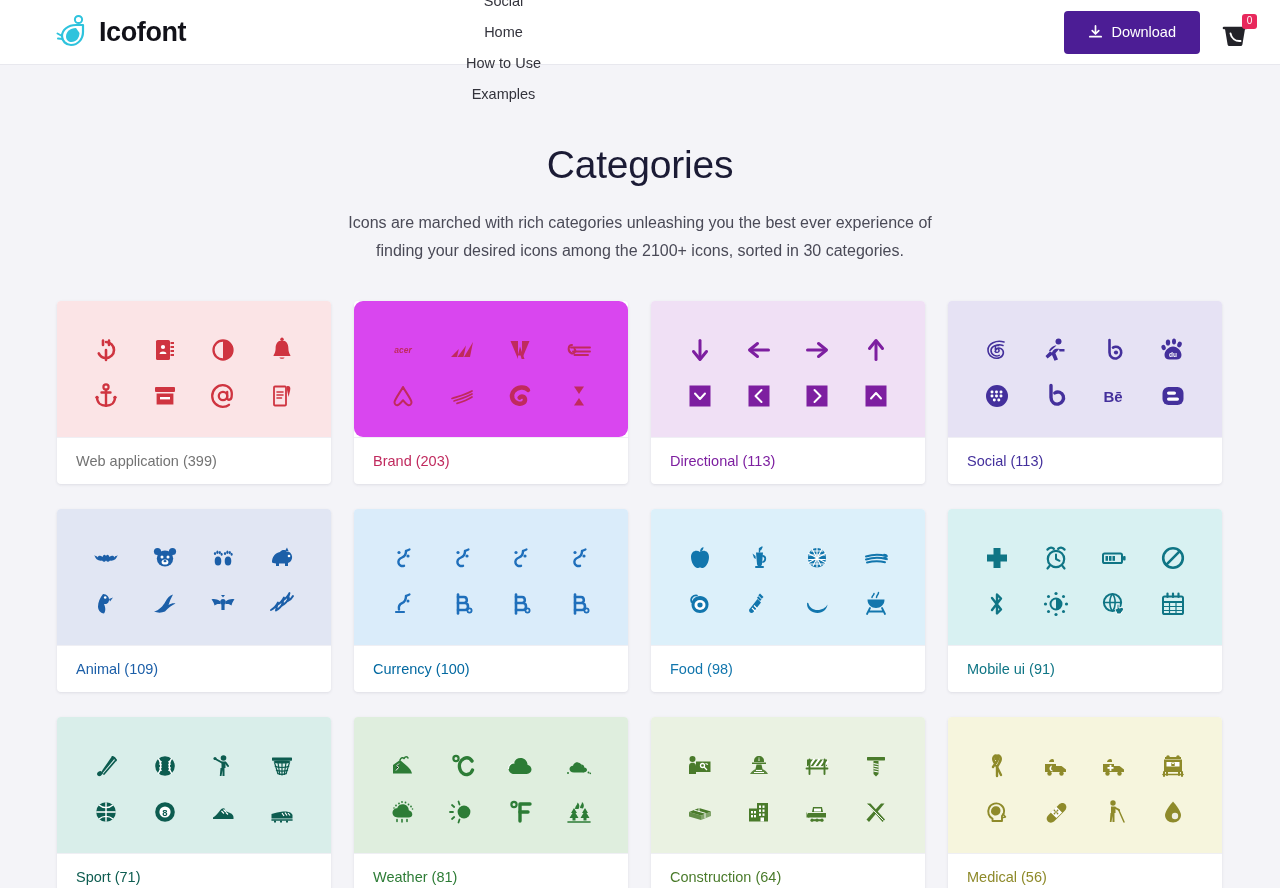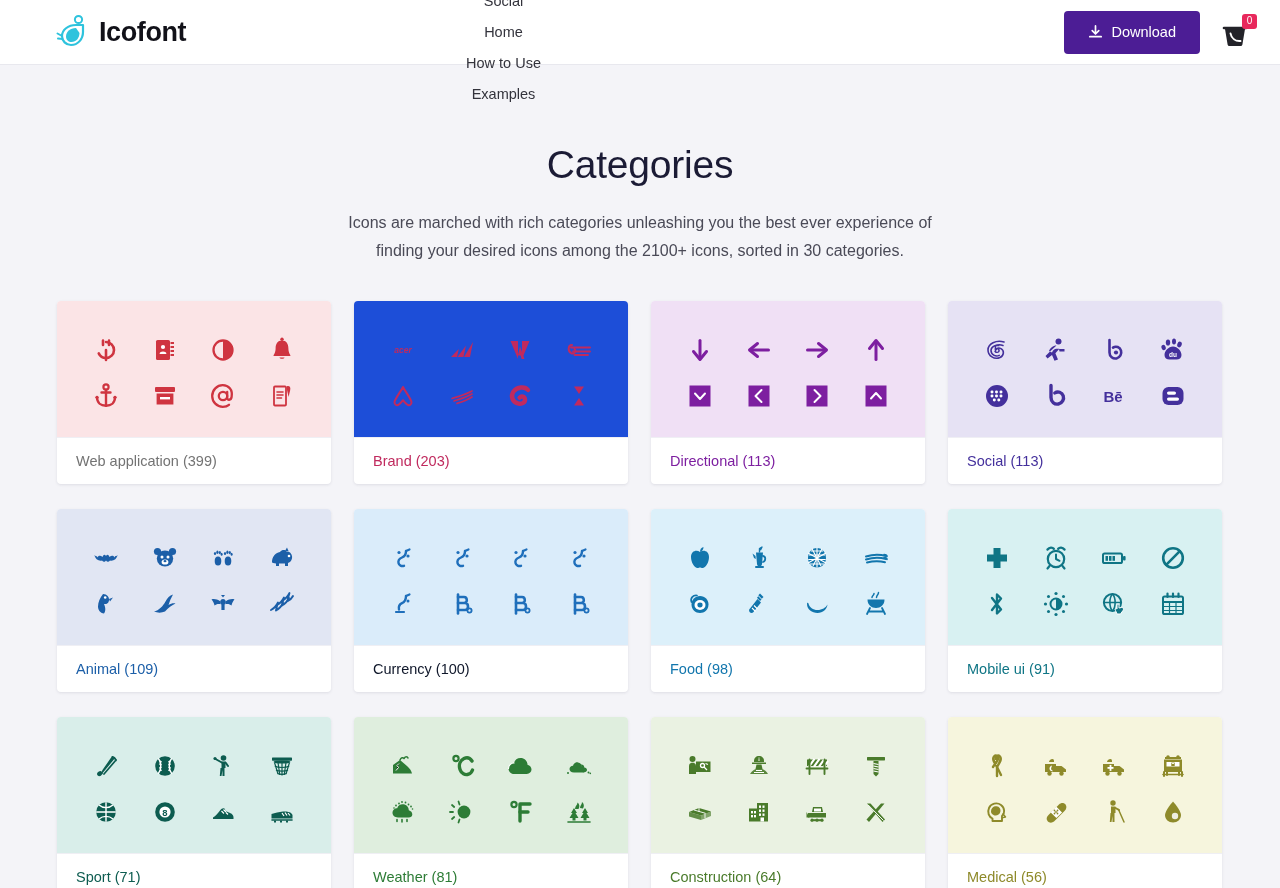--- a/index.html
+++ b/index.html
@@ -254,21 +254,21 @@
             <svg width="26" height="26" viewBox="0 0 26 26" aria-hidden="true">
               <rect x="5" y="3.5" width="12" height="19" rx="1" stroke-linecap="round" stroke-linejoin="round" fill="none" stroke="#cf3440" stroke-width="1.8"></rect>
               <path d="M8 9 L14 9 M8 12 L14 12 M8 15 L12.5 15" stroke-linecap="round" stroke-linejoin="round" fill="none" stroke="#cf3440" stroke-width="1.6"></path>
               <path d="M19 3 C21.2 3 21.6 5 21.2 7 L19.6 14 L18 7 C17.6 5 17.2 3 19 3 Z" fill="#cf3440"></path>
             </svg>
           </div>
         </div>
         <div class="card-label" style="color: #737373;">Web application (399)</div>
       </div>
       <div class="card">
-        <div class="card-icons" style="background: #1d4ed8;">
+        <div class="card-icons" style="background: #d946ef; border-radius: 9px;">
           <div class="ico">
             <svg width="26" height="26" viewBox="0 0 26 26" aria-hidden="true">
               <text x="13" y="16" font-size="8.5" font-style="italic" font-weight="bold" text-anchor="middle" fill="#c02a5e" font-family="Liberation Sans, sans-serif">acer</text>
             </svg>
           </div>
           <div class="ico">
             <svg width="26" height="26" viewBox="0 0 26 26" aria-hidden="true">
               <path d="M2 20 L8 20 L9.8 12 Z" fill="#c02a5e"></path>
               <path d="M8.5 20 L14.5 20 L17 8.5 Z" fill="#c02a5e"></path>
               <path d="M15 20 L21 20 L24 5 Z" fill="#c02a5e"></path>
@@ -560,21 +560,21 @@
             </svg>
           </div>
           <div class="ico">
             <svg width="26" height="26" viewBox="0 0 26 26" aria-hidden="true">
               <path d="M9 3.5 L9 22.5" stroke-linecap="round" stroke-linejoin="round" fill="none" stroke="#1f6fbb" stroke-width="2.6"></path>
               <path d="M9 6 L15 6 C18.5 6 19 12 15 12 L9 12 M9 12 L16 12 C20 12 20 19 16 19 L9 19" stroke-linecap="round" stroke-linejoin="round" fill="none" stroke="#1f6fbb" stroke-width="2.6"></path>
               <circle cx="20.5" cy="19.5" r="2.1" stroke-linecap="round" stroke-linejoin="round" fill="none" stroke="#1f6fbb" stroke-width="1.8"></circle>
             </svg>
           </div>
         </div>
-        <div class="card-label" style="color: #0f172a;">Currency (100)</div>
+        <div class="card-label" style="color: #0369a1;">Currency (100)</div>
       </div>
       <div class="card">
         <div class="card-icons" style="background: rgb(220, 240, 250);">
           <div class="ico">
             <svg width="26" height="26" viewBox="0 0 26 26" aria-hidden="true">
               <path d="M13 7 C16.5 4.5 22 6 22 12 C22 17.5 18.5 23 15.5 23 C14.3 23 13.8 22.4 13 22.4 C12.2 22.4 11.7 23 10.5 23 C7.5 23 4 17.5 4 12 C4 6 9.5 4.5 13 7 Z" fill="#1276ad"></path>
               <path d="M13 7 C13 4.5 14 2.5 16.5 2 C16.5 4.5 15 6.5 13 7 Z" fill="#1276ad"></path>
             </svg>
           </div>
           <div class="ico">

